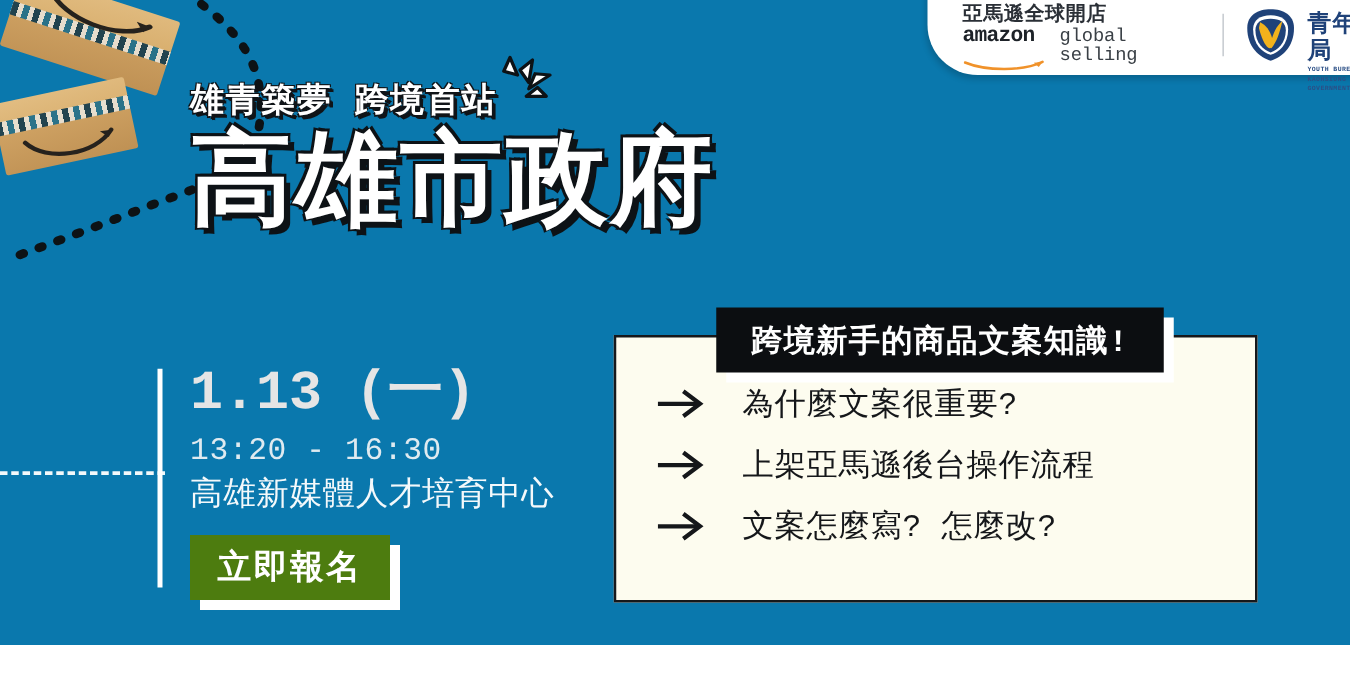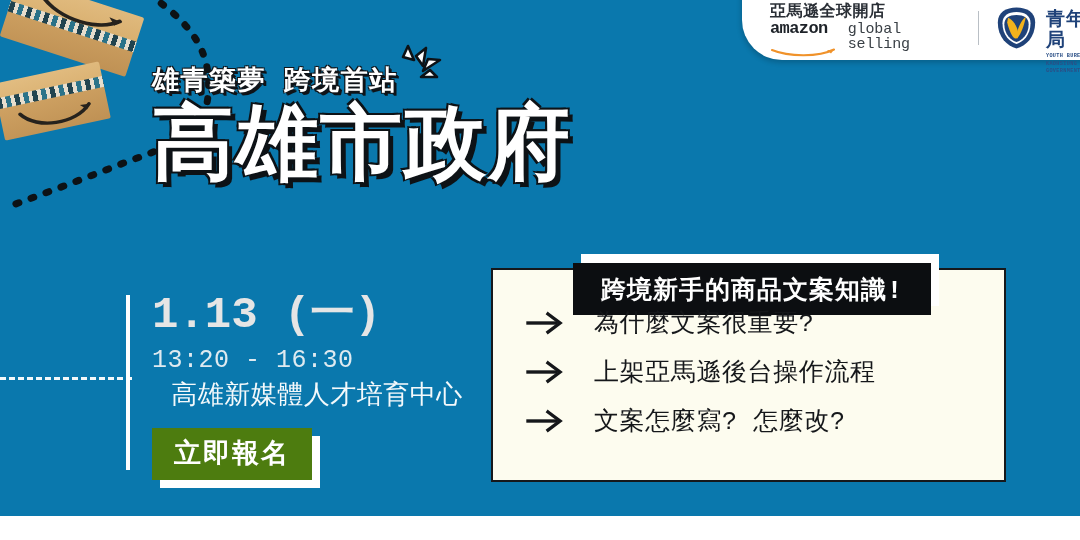--- a/index.html
+++ b/index.html
@@ -184,21 +184,21 @@
     white-space: nowrap;
   }
   #event-time {
     margin-top: 8px;
     font-size: 25px; font-weight: 400; color: #dfeaf0;
     letter-spacing: .5px;
   }
   #event-venue {
     margin-top: 2px;
     font-size: 26px; font-weight: 400; color: #f4f9fb;
-    letter-spacing: .5px; white-space: nowrap; text-align: center;
+    letter-spacing: .5px; white-space: nowrap;
   }
   #cta-wrap {
     position: relative;
     display: inline-block;
     margin-top: 16px;
   }
   #cta-shadow {
     position: absolute; left: 8px; top: 8px;
     width: 100%; height: 100%;
     background: #ffffff;
@@ -227,21 +227,21 @@
     box-sizing: border-box;
   }
   #topic-badge-shadow {
     position: absolute;
     left: 581px; top: 254px;
     width: 358px; height: 52px;
     background: #ffffff;
   }
   #topic-badge {
     position: absolute;
-    left: 573px; top: 263px;
+    left: 573px; top: 246px;
     width: 358px; height: 52px;
     background: #0c0e11;
     display: flex; align-items: center; justify-content: center;
   }
   #topic-badge-label {
     color: #ffffff;
     font-size: 25px; font-weight: 700;
     letter-spacing: 1px;
     white-space: nowrap;
   }

